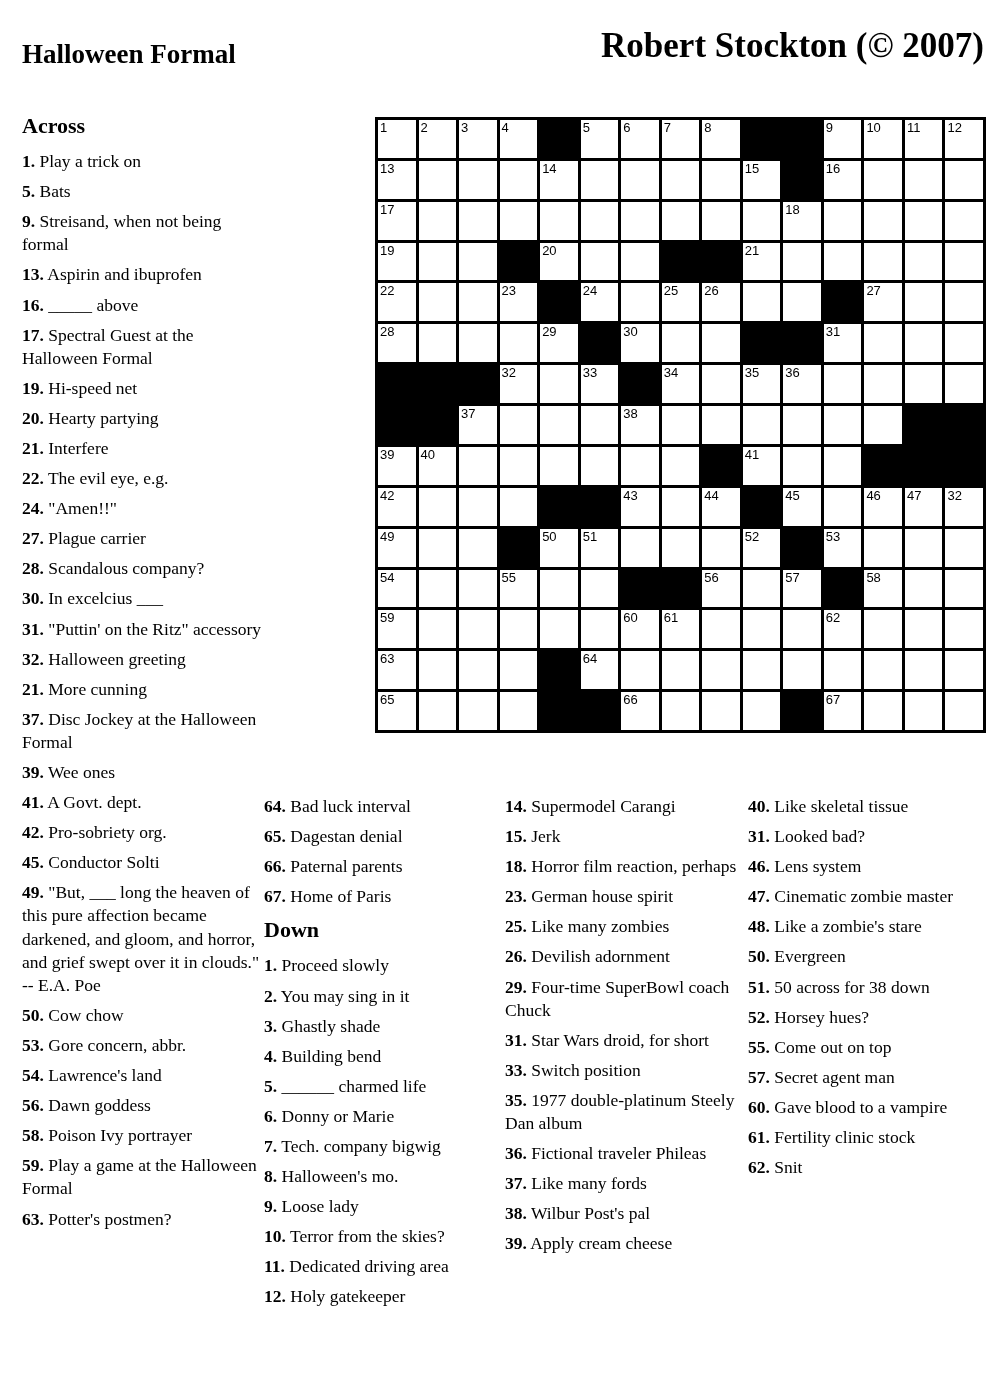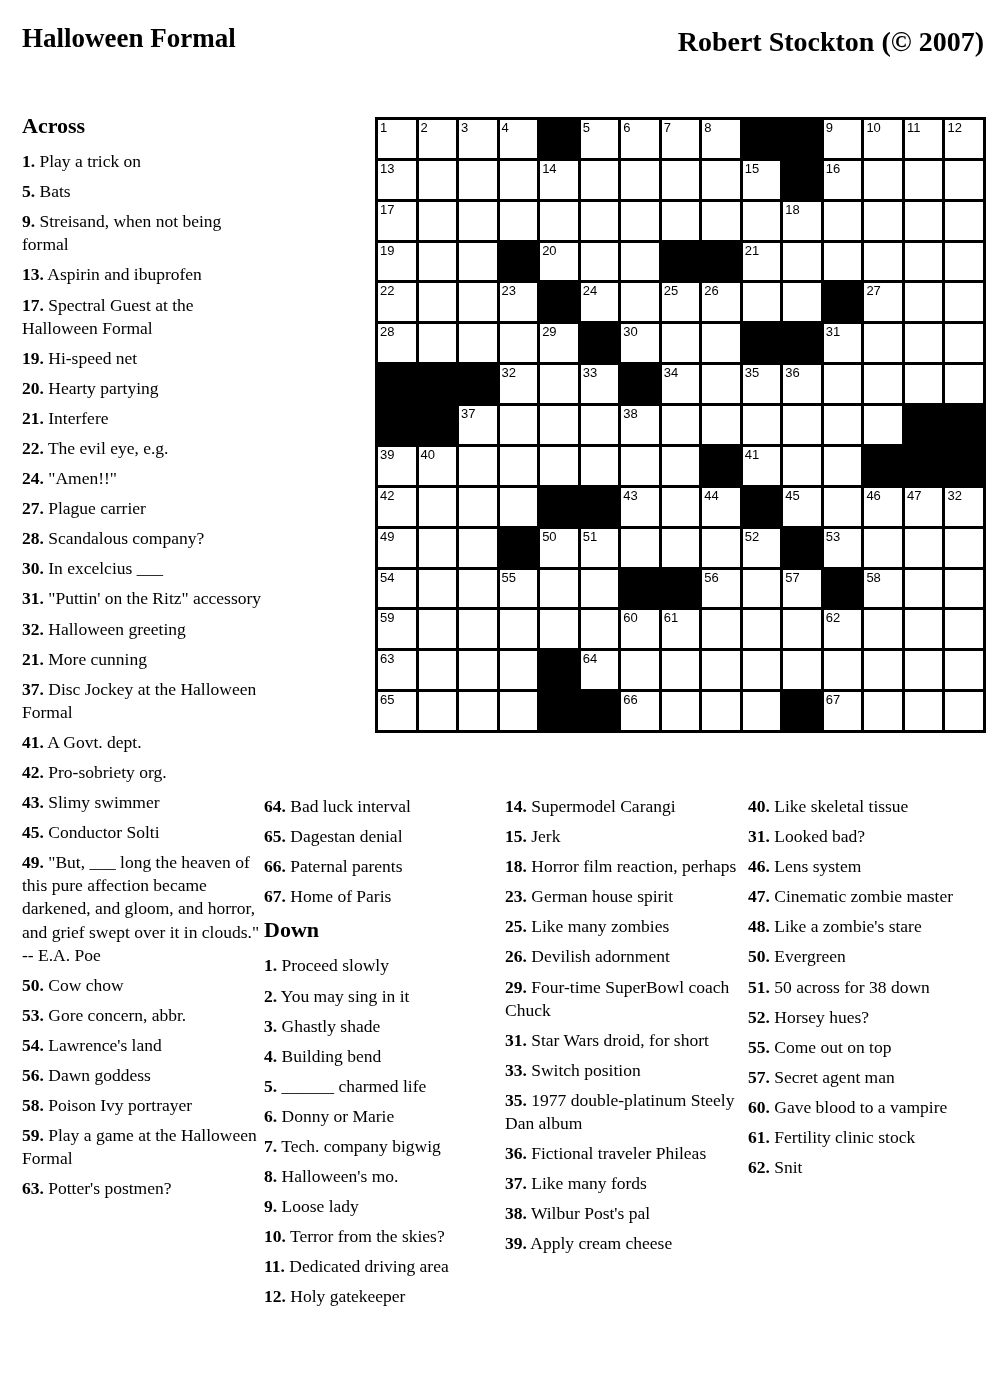--- a/index.html
+++ b/index.html
@@ -3,26 +3,26 @@
 <meta charset="utf-8">
 <style>
   html, body { margin:0; padding:0; }
   body {
     width:1006px; height:1384px;
     background:#ffffff; color:#000000;
     font-family:"Liberation Serif", serif;
     position:relative; overflow:hidden;
   }
   .page-title {
-    position:absolute; left:22px; top:23px;
+    position:absolute; left:22px; top:39px;
     font-size:27px; font-weight:bold; white-space:nowrap;
   }
   .page-author {
     position:absolute; right:22px; top:26px;
-    font-size:28px; font-weight:bold; white-space:nowrap;
+    font-size:35px; font-weight:bold; white-space:nowrap;
   }
   #grid {
     position:absolute; left:375px; top:117px;
     width:605px; height:610px;
     display:grid;
     grid-template-columns:repeat(15, 1fr);
     grid-template-rows:repeat(15, 1fr);
     gap:3px;
     background:#000000;
     border:3px solid #000000;
@@ -417,36 +417,37 @@
     <div class="cell"></div>
     <div class="cell"></div>
   </div>
 
 <div class="clue-col" id="clue-col-1">
     <div class="section-heading">Across</div>
     <div class="clue"><b>1.</b> Play a trick on</div>
     <div class="clue"><b>5.</b> Bats</div>
     <div class="clue"><b>9.</b> Streisand, when not being formal</div>
     <div class="clue"><b>13.</b> Aspirin and ibuprofen</div>
+    <div class="clue"><b>16.</b> _____ above</div>
     <div class="clue"><b>17.</b> Spectral Guest at the Halloween Formal</div>
     <div class="clue"><b>19.</b> Hi-speed net</div>
     <div class="clue"><b>20.</b> Hearty partying</div>
     <div class="clue"><b>21.</b> Interfere</div>
     <div class="clue"><b>22.</b> The evil eye, e.g.</div>
     <div class="clue"><b>24.</b> "Amen!!"</div>
     <div class="clue"><b>27.</b> Plague carrier</div>
     <div class="clue"><b>28.</b> Scandalous company?</div>
     <div class="clue"><b>30.</b> In excelcius ___</div>
     <div class="clue"><b>31.</b> "Puttin' on the Ritz" accessory</div>
     <div class="clue"><b>32.</b> Halloween greeting</div>
     <div class="clue"><b>21.</b> More cunning</div>
     <div class="clue"><b>37.</b> Disc Jockey at the Halloween Formal</div>
+    <div class="clue"><b>39.</b> Wee ones</div>
     <div class="clue"><b>41.</b> A Govt. dept.</div>
     <div class="clue"><b>42.</b> Pro-sobriety org.</div>
-    <div class="clue"><b>43.</b> Slimy swimmer</div>
     <div class="clue"><b>45.</b> Conductor Solti</div>
     <div class="clue"><b>49.</b> "But, ___ long the heaven of this pure affection became darkened, and gloom, and horror, and grief swept over it in clouds."  -- E.A. Poe</div>
     <div class="clue"><b>50.</b> Cow chow</div>
     <div class="clue"><b>53.</b> Gore concern, abbr.</div>
     <div class="clue"><b>54.</b> Lawrence's land</div>
     <div class="clue"><b>56.</b> Dawn goddess</div>
     <div class="clue"><b>58.</b> Poison Ivy portrayer</div>
     <div class="clue"><b>59.</b> Play a game at the Halloween Formal</div>
     <div class="clue"><b>63.</b> Potter's postmen?</div>
   </div>

